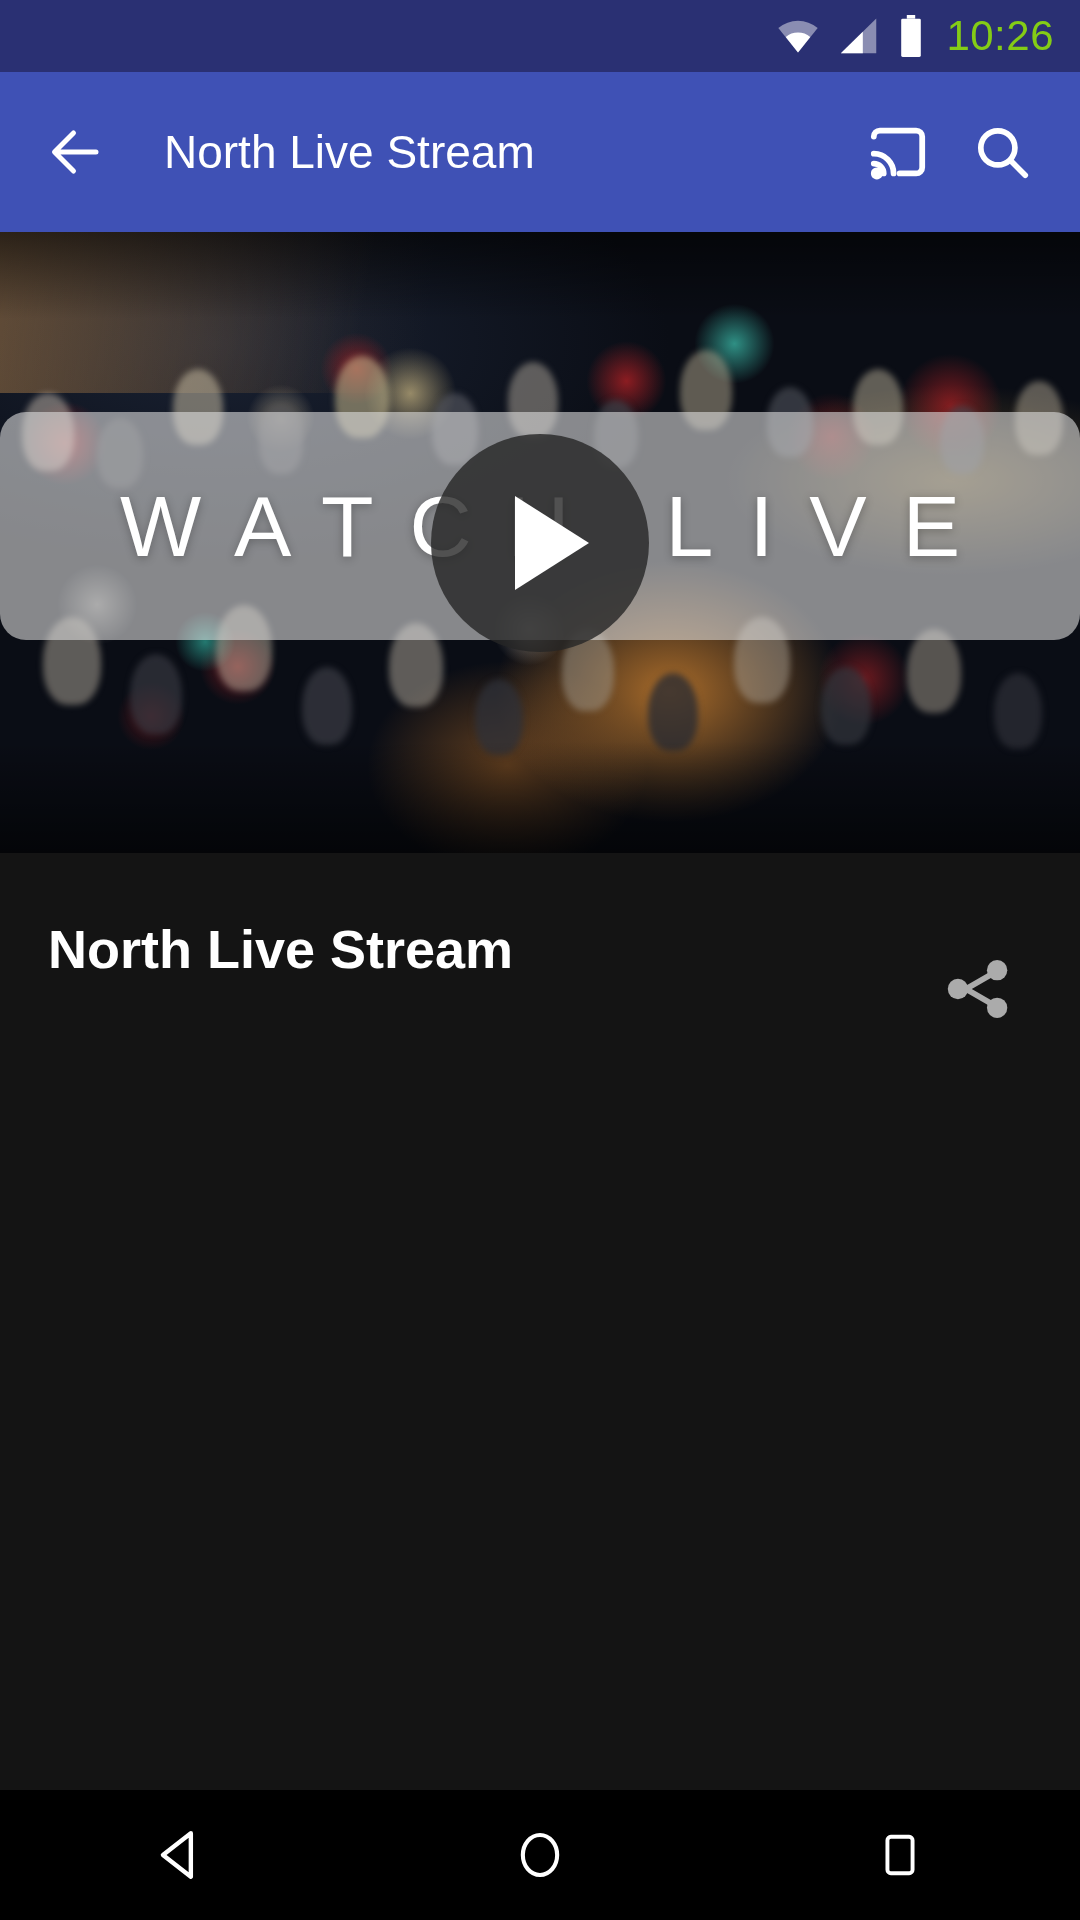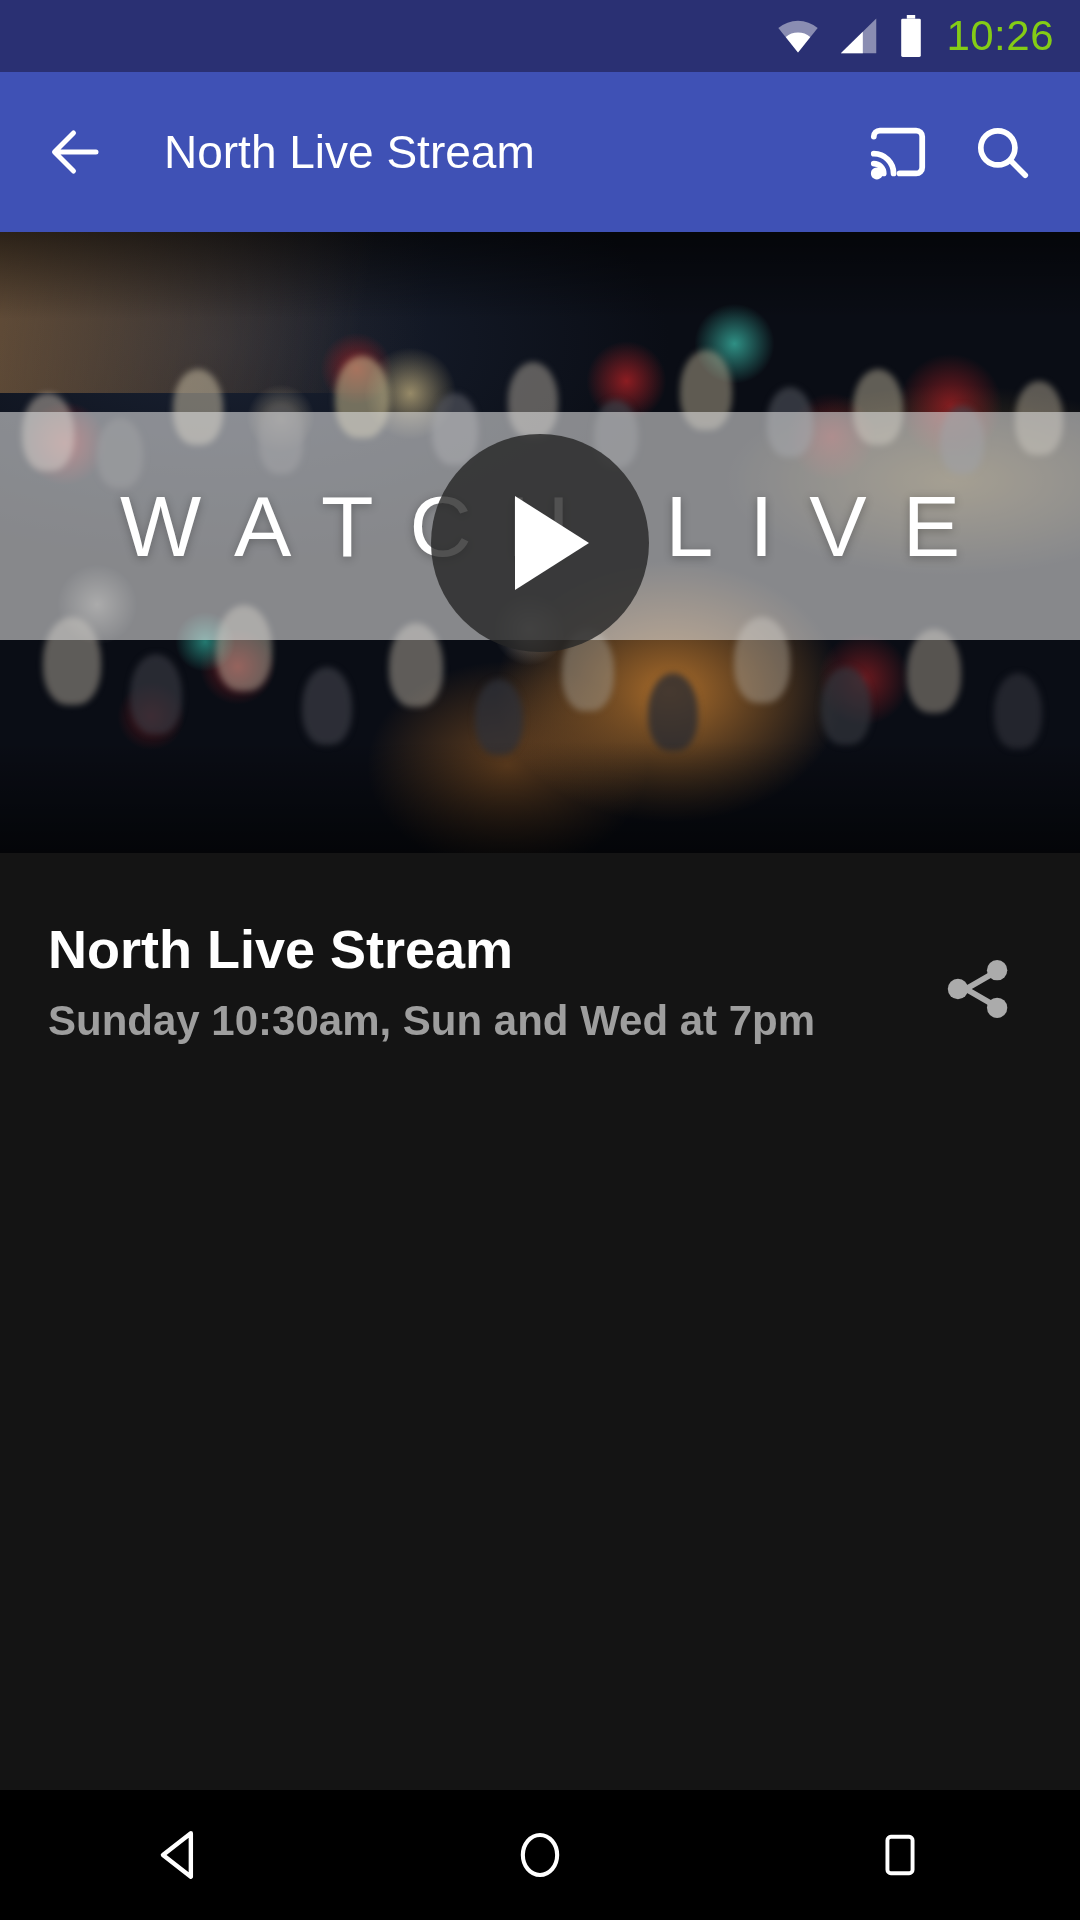--- a/index.html
+++ b/index.html
@@ -104,21 +104,21 @@
   .bg-vignette {
     background:
       linear-gradient(180deg, rgba(0,0,0,.55) 0%, rgba(0,0,0,0) 14%),
       linear-gradient(0deg,  rgba(0,0,0,.62) 0%, rgba(0,0,0,0) 18%);
   }
 
   
   .hero-band {
     position:absolute; left:0; top:180px; width:1080px; height:228px;
     background:rgba(226,226,226,.58);
-    display:flex; align-items:center; justify-content:center;
+    display:flex; align-items:center; justify-content:center;border-radius:26px;
   }
   .hero-band-text {
     color:#ffffff; font-size:86px; font-weight:400;
     letter-spacing:36px; text-indent:36px;
     white-space:nowrap;
     text-shadow:0 2px 10px rgba(0,0,0,.28);
   }
   .play-btn {
     position:absolute; left:50%; top:50%;
     transform:translate(-50%,-50%);
@@ -265,21 +265,20 @@
 
     <div class="play-btn">
       <div class="play-tri"></div>
     </div>
   </div>
 
   <div class="content">
     <div class="meta">
       <div class="meta-text">
         <div class="meta-title">North Live Stream</div>
-        <div class="meta-sub">Sunday 10:30am, Sun and Wed at 7pm</div>
       </div>
       <div class="share-btn">
         <svg width="74" height="74" viewBox="0 0 24 24">
           <path d="M8.1 12 L16.4 7.2 M8.1 12 L16.4 16.8" stroke="#ababab" stroke-width="1.9" fill="none" stroke-linecap="round"></path>
           <circle cx="18.2" cy="5.9" r="3.3" fill="#ababab"></circle>
           <circle cx="5.5" cy="12" r="3.3" fill="#ababab"></circle>
           <circle cx="18.2" cy="18.1" r="3.3" fill="#ababab"></circle>
         </svg>
       </div>
     </div>

